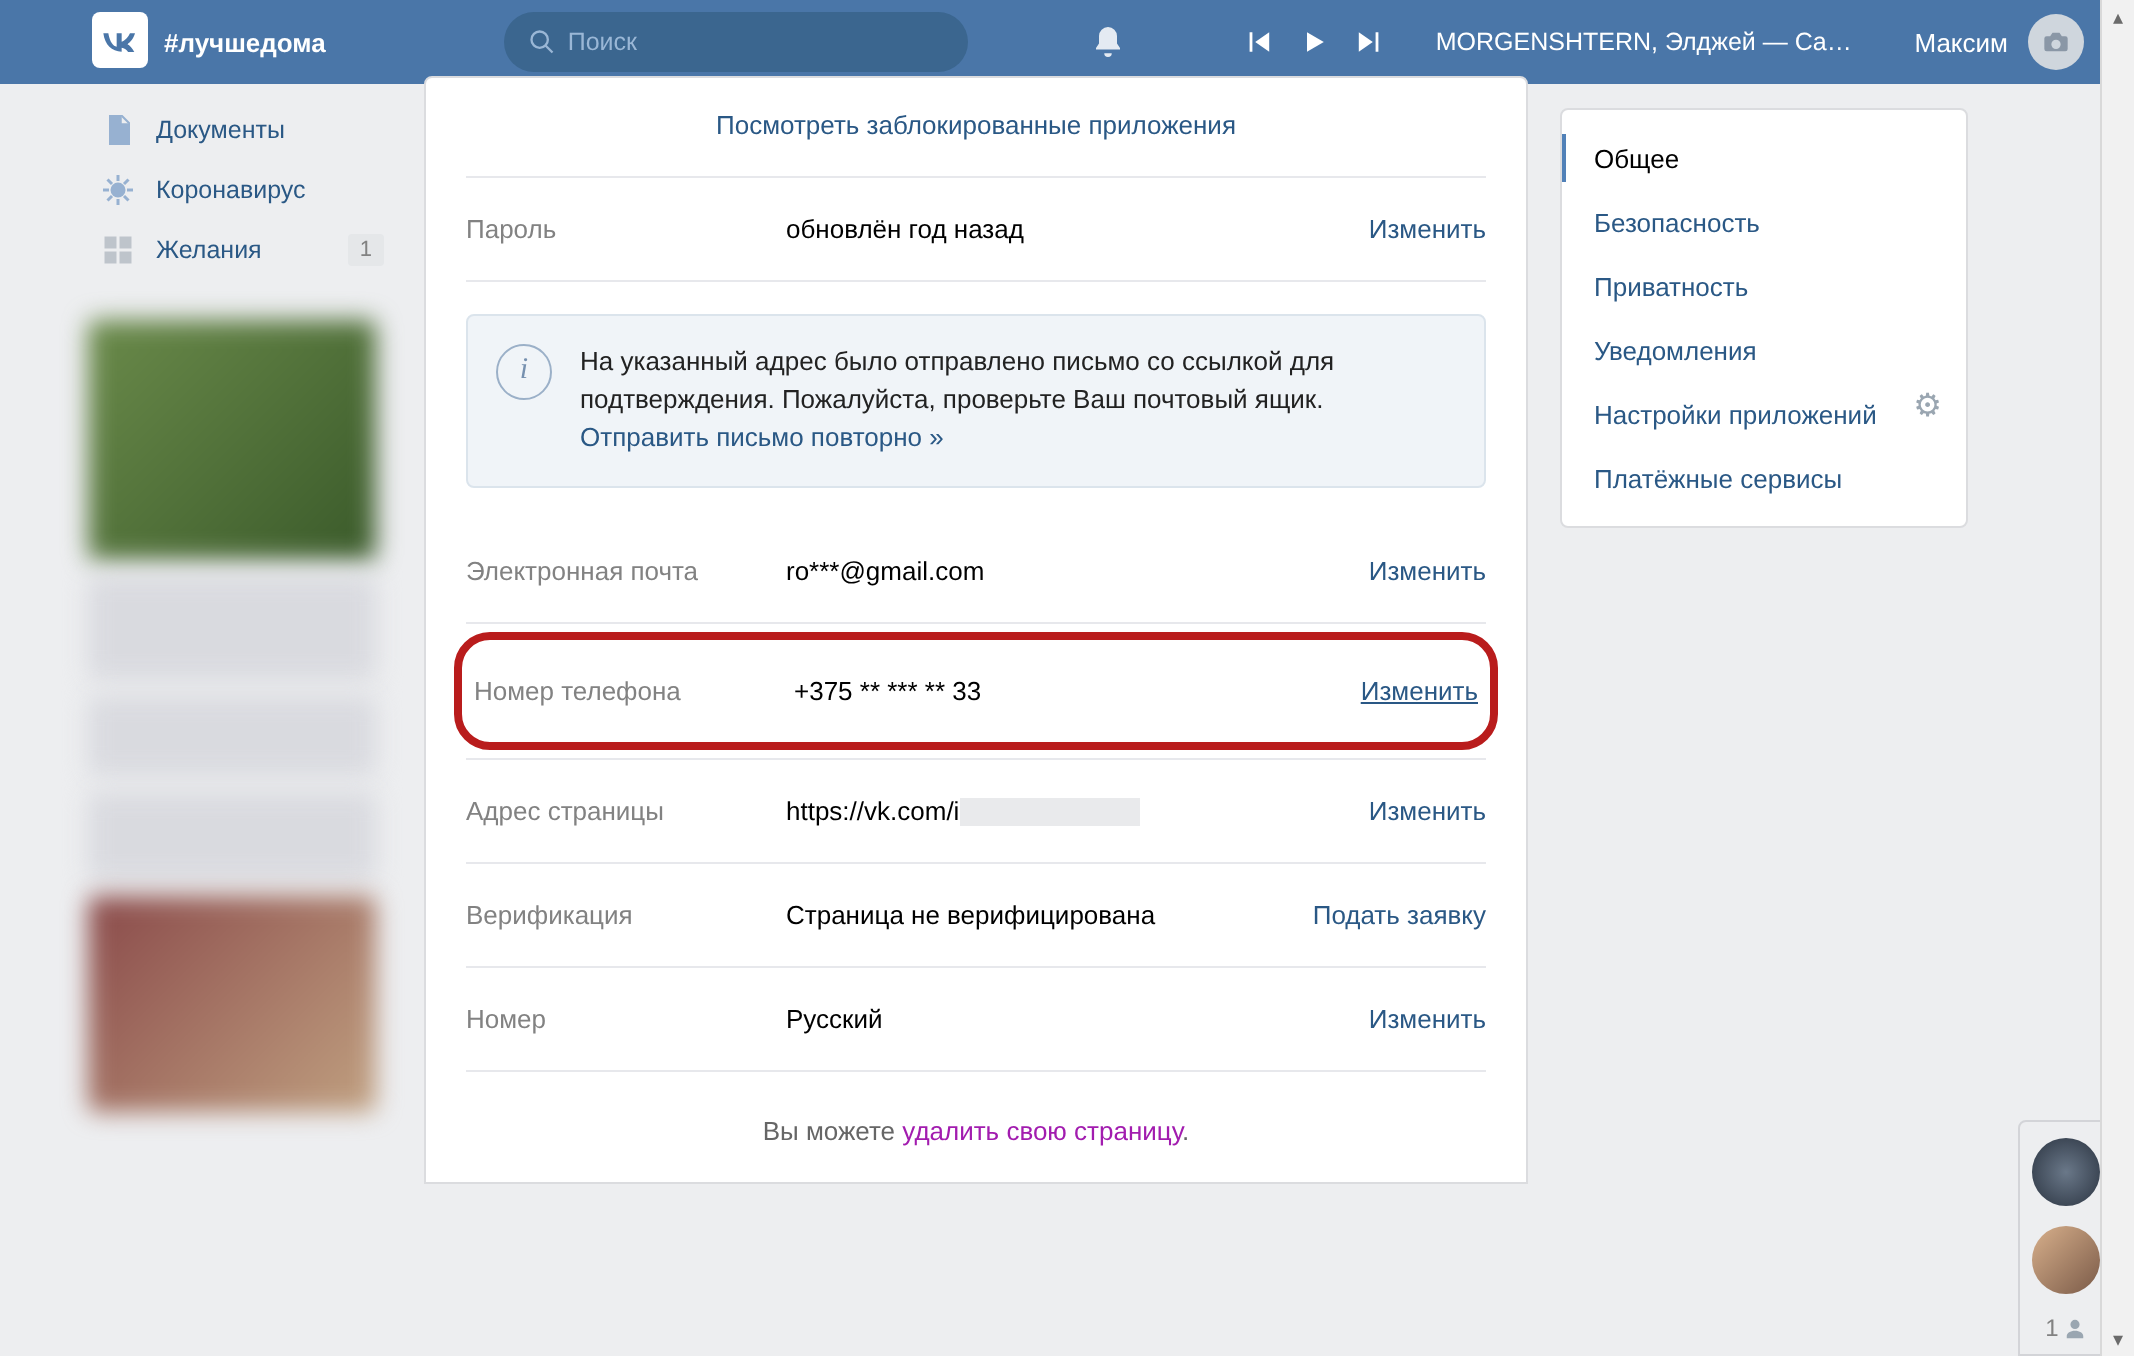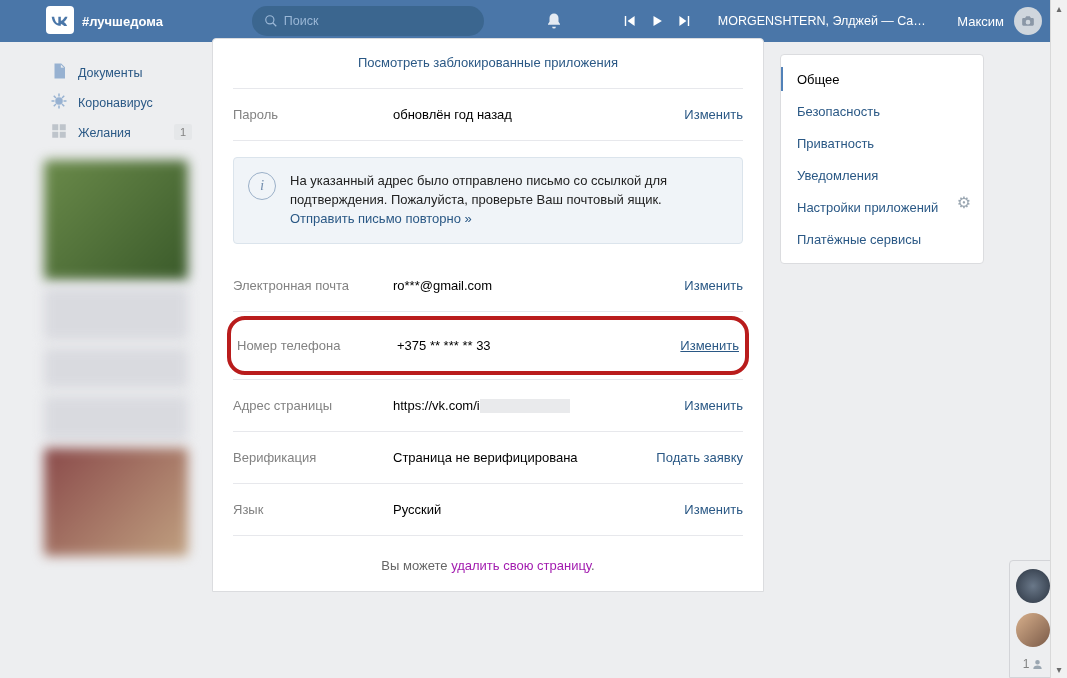--- a/index.html
+++ b/index.html
@@ -16,21 +16,21 @@
   .player { margin-left: 26px; display: flex; align-items: center; gap: 14px; color: #fff; }
   .pctl { width: 14px; height: 14px; display: inline-block; }
   .track { margin-left: 12px; font-size: 12.5px; color: #fff; max-width: 210px; white-space: nowrap; overflow: hidden; text-overflow: ellipsis; }
   .usermenu { position: absolute; right: 10px; top: 0; height: 42px; display: flex; align-items: center; gap: 10px; color: #fff; }
   .avatar-small { width: 28px; height: 28px; border-radius: 50%; background: #cfd6dd; display: flex; align-items: center; justify-content: center; }
   .chev { opacity: .7; font-size: 10px; }
 
   .page { display: flex; position: relative; }
 
   .leftcol { width: 200px; padding: 8px 0 0 44px; }
-  .lnav-item { display: flex; align-items: flex-end; gap: 10px; height: 30px; padding: 0 6px; color: #2a5885; font-size: 12.5px; cursor: pointer; border-radius: 4px; position: relative; }
+  .lnav-item { display: flex; align-items: center; gap: 10px; height: 30px; padding: 0 6px; color: #2a5885; font-size: 12.5px; cursor: pointer; border-radius: 4px; position: relative; }
   .lnav-icon { width: 18px; height: 18px; opacity: .55; }
   .lnav-badge { position: absolute; right: 8px; background: #e5e7e9; color: #828282; font-size: 11px; padding: 0 6px; border-radius: 2px; height: 16px; line-height: 16px; }
   .blurwrap { margin-top: 20px; width: 144px; }
   .blurblock { width: 144px; background: #d9dadf; border-radius: 4px; margin-bottom: 8px; filter: blur(6px); }
 
   .maincol { width: 552px; margin-left: 12px; background: #fff; border: 1px solid #dbdcdf; border-radius: 4px 4px 0 0; padding: 0 20px 0 20px; margin-top: -4px; display: flex; flex-direction: column; }
   .row { display: flex; align-items: center; padding: 18px 0; border-bottom: 1px solid #e7e8ec; font-size: 13px; }
   .row.noborder { border-bottom: none; }
   .row .label { width: 160px; color: #828282; }
   .row .val { flex: 1; color: #000; }
@@ -191,21 +191,21 @@
       <span class="act">Изменить</span>
     </div>
 
     <div class="row">
       <span class="label">Верификация</span>
       <span class="val">Страница не верифицирована</span>
       <span class="act">Подать заявку</span>
     </div>
 
     <div class="row noborder">
-      <span class="label">Язык</span>
+      <span class="label">Номер</span>
       <span class="val">Русский</span>
       <span class="act">Изменить</span>
     </div>
 
     <div class="deleterow" style="border-top:1px solid #e7e8ec">
       <span>Вы можете </span><a>удалить свою страницу</a><span>.</span>
     </div>
   </div>
 
   <div class="rightcol">

